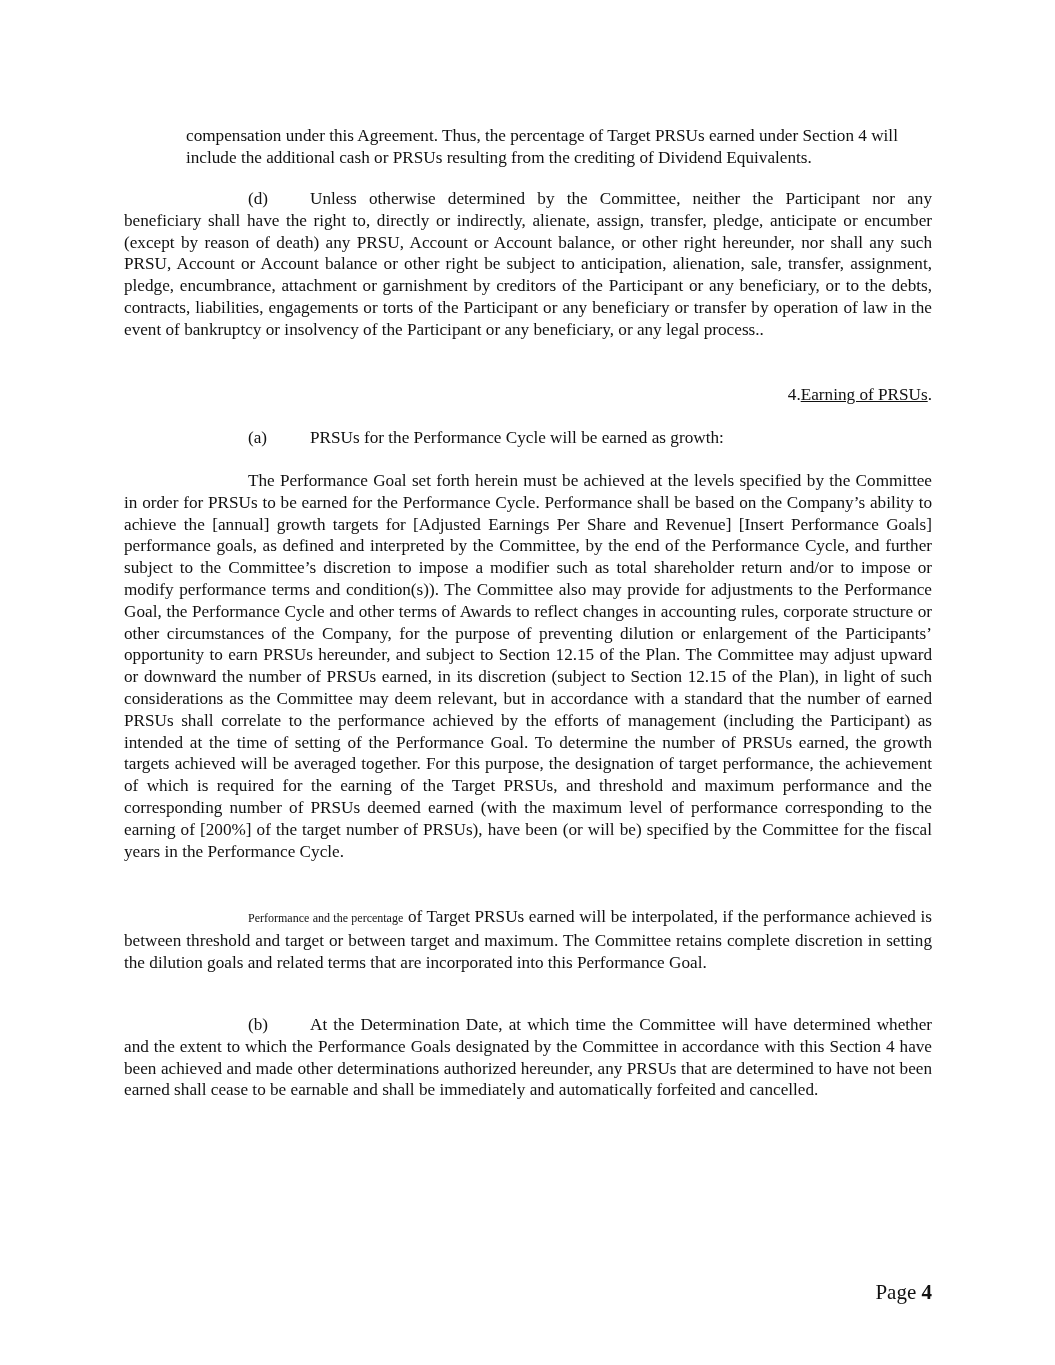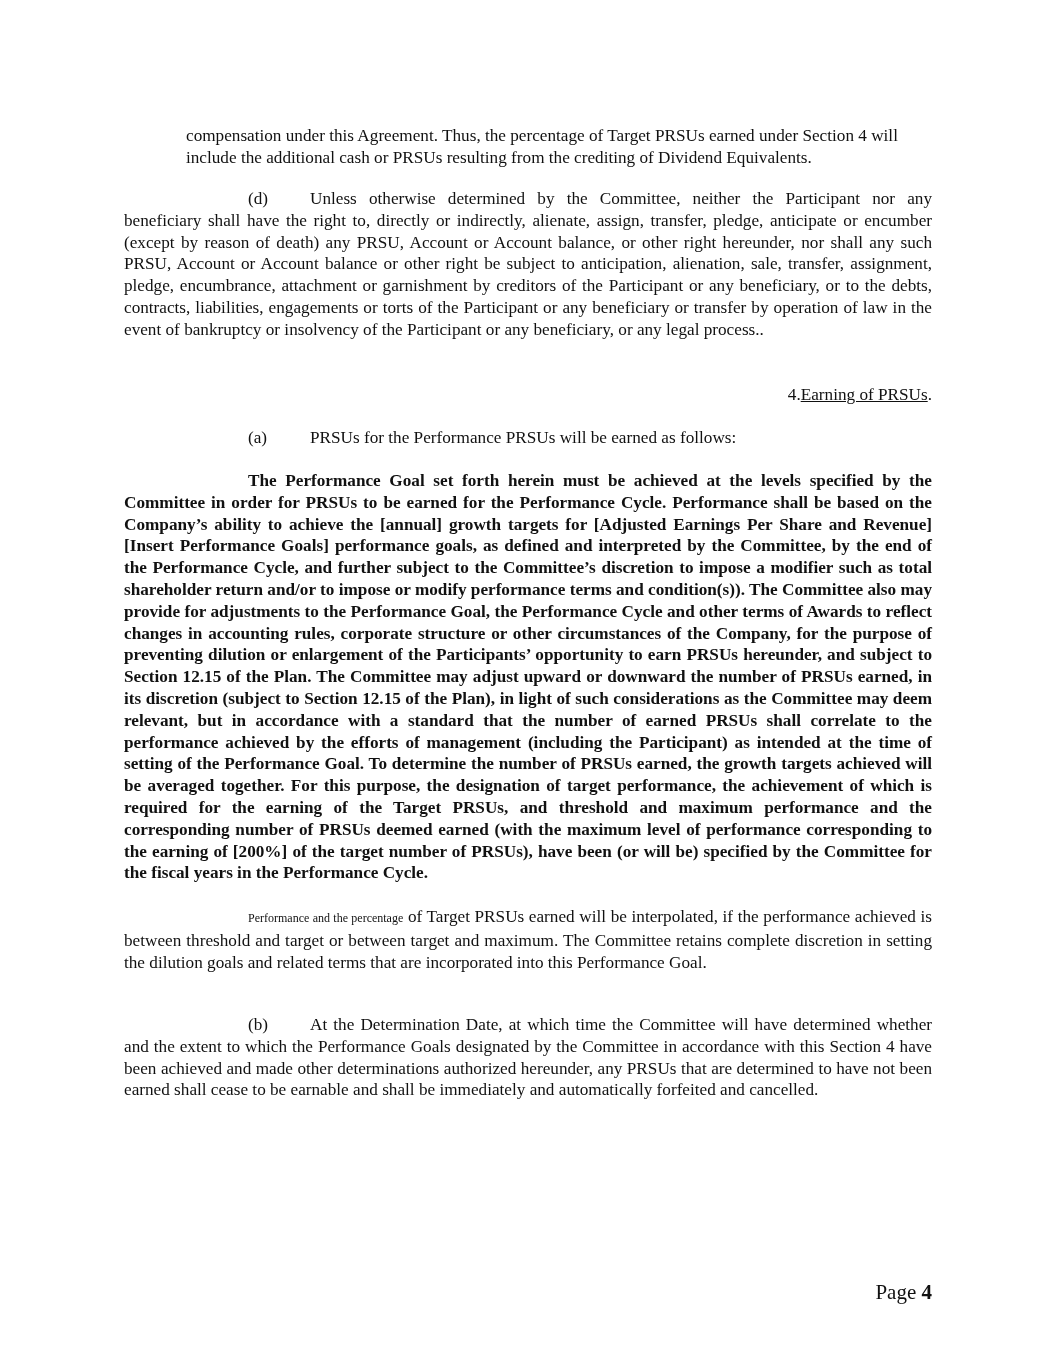--- a/index.html
+++ b/index.html
@@ -8,21 +8,21 @@
     position: absolute; left: 0; top: 0; width: 1055px; height: 1365px; background: #fff;
     font-family: "Liberation Serif", "DejaVu Serif", serif; color: #111; font-size: 17.2px; line-height: 21.8px;
   }
   .body { position: absolute; left: 124px; width: 808px; }
   p { margin: 0; text-align: justify; }
   .p0 { position: absolute; top: 125px; left: 186px; width: 746px; }
   .p0 p { text-align: left; }
   .pd { position: absolute; top: 188px; }
   .s4 { position: absolute; top: 384px; left: 124px; width: 808px; text-align: right; }
   .pa { position: absolute; top: 427px; left: 248px; }
-  .pperf { position: absolute; top: 470px; font-weight: bold; }
+  .pperf { position: absolute; top: 470px; }
   .pinterp { position: absolute; top: 906px; }
   .pb { position: absolute; top: 1014px; }
   .ind1 { display: inline-block; width: 124px; }
   .tabd { display: inline-block; width: 62px; }
   .secnum { display: inline-block; width: 62px; }
   .u { text-decoration: underline; }
   .big { font-size: 12px; }
   .footer { position: absolute; top: 1282px; right: 123px; font-size: 21px; }
   .footer b { font-weight: bold; }
 </style>
@@ -37,21 +37,21 @@
 
   <div class="body pd">
     <p><span class="ind1"></span><span class="tabd">(d)</span><span>Unless otherwise determined by the Committee, neither the Participant nor any beneficiary shall have the right to, directly or indirectly, alienate, assign, transfer, pledge, anticipate or encumber (except by reason of death) any PRSU, Account or Account balance, or other right hereunder, nor shall any such PRSU, Account or Account balance or other right be subject to anticipation, alienation, sale, transfer, assignment, pledge, encumbrance, attachment or garnishment by creditors of the Participant or any beneficiary, or to the debts, contracts, liabilities, engagements or torts of the Participant or any beneficiary or transfer by operation of law in the event of bankruptcy or insolvency of the Participant or any beneficiary, or any legal process..</span></p>
   </div>
 
   <div class="s4">
     <span class="secnum">4.</span><span class="u">Earning of PRSUs</span><span>.</span>
   </div>
 
   <div class="pa">
-    <span class="tabd">(a)</span><span>PRSUs for the Performance PRSUs will be earned as follows:</span>
+    <span class="tabd">(a)</span><span>PRSUs for the Performance Cycle will be earned as growth:</span>
   </div>
 
   <div class="body pperf">
     <p><span class="ind1"></span><span>The Performance Goal set forth herein must be achieved at the levels specified by the Committee in order for PRSUs to be earned for the Performance Cycle.  Performance shall be based on the Company’s ability to achieve the [annual] growth targets for [Adjusted Earnings Per Share and Revenue] [Insert Performance Goals] performance goals, as defined and interpreted by the Committee, by the end of the Performance Cycle, and further subject to the Committee’s discretion to impose a modifier such as total shareholder return and/or to impose or modify performance terms and condition(s)).  The Committee also may provide for adjustments to the Performance Goal, the Performance Cycle and other terms of Awards to reflect changes in accounting rules, corporate structure or other circumstances of the Company, for the purpose of preventing dilution or enlargement of the Participants’ opportunity to earn PRSUs hereunder, and subject to Section 12.15 of the Plan.  The Committee may adjust upward or downward the number of PRSUs earned, in its discretion (subject to Section 12.15 of the Plan), in light of such considerations as the Committee may deem relevant, but in accordance with a standard that the number of earned PRSUs shall correlate to the performance achieved by the efforts of management (including the Participant) as intended at the time of setting of the Performance Goal.  To determine the number of PRSUs earned, the growth targets achieved will be averaged together. For this purpose, the designation of target performance, the achievement of which is required for the earning of the Target PRSUs, and threshold and maximum performance and the corresponding number of PRSUs deemed earned (with the maximum level of performance corresponding to the earning of [200%] of the target number of PRSUs), have been (or will be) specified by the Committee for the fiscal years in the Performance Cycle.</span></p>
   </div>
 
   <div class="body pinterp">
     <p><span class="ind1"></span><span class="big">Performance and the percentage</span><span> of Target PRSUs earned will be interpolated, if the performance achieved is between threshold and target or between target and maximum.  The Committee retains complete discretion in setting the dilution goals and related terms that are incorporated into this Performance Goal.</span></p>
   </div>
 

